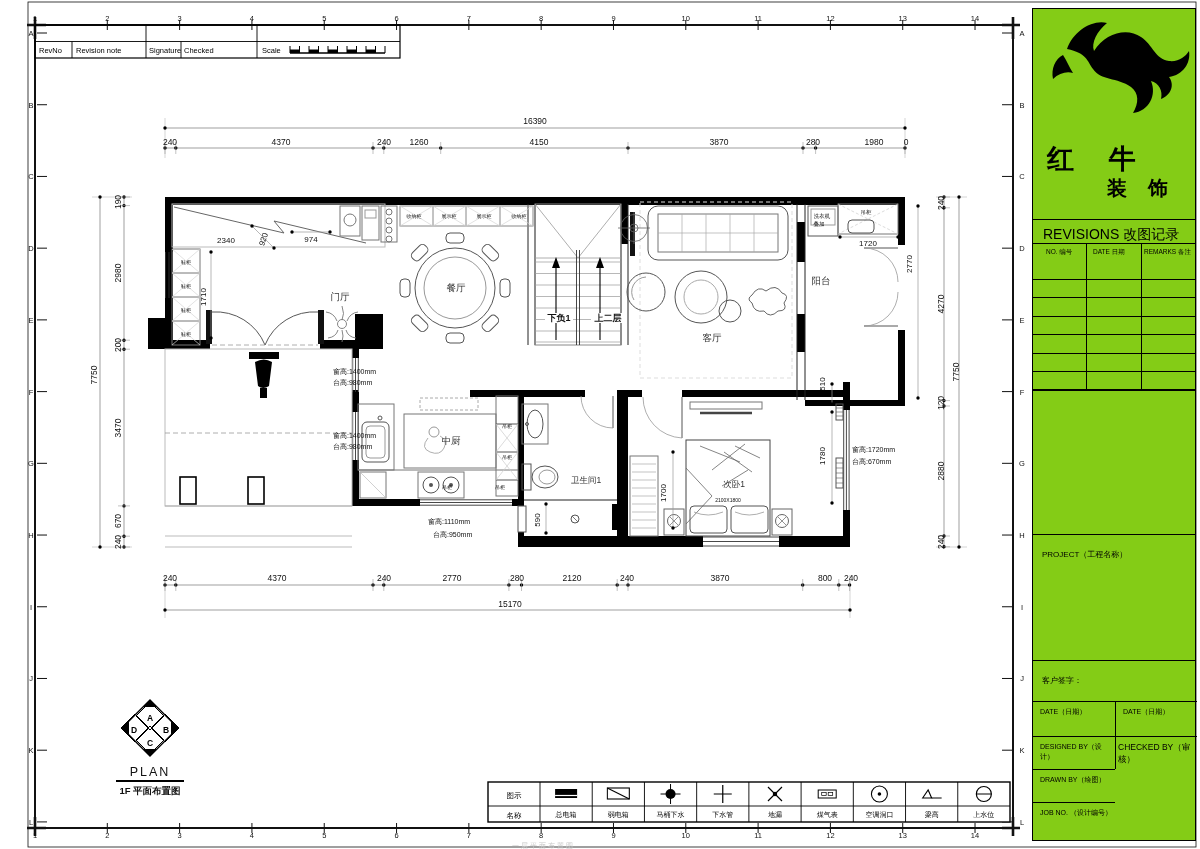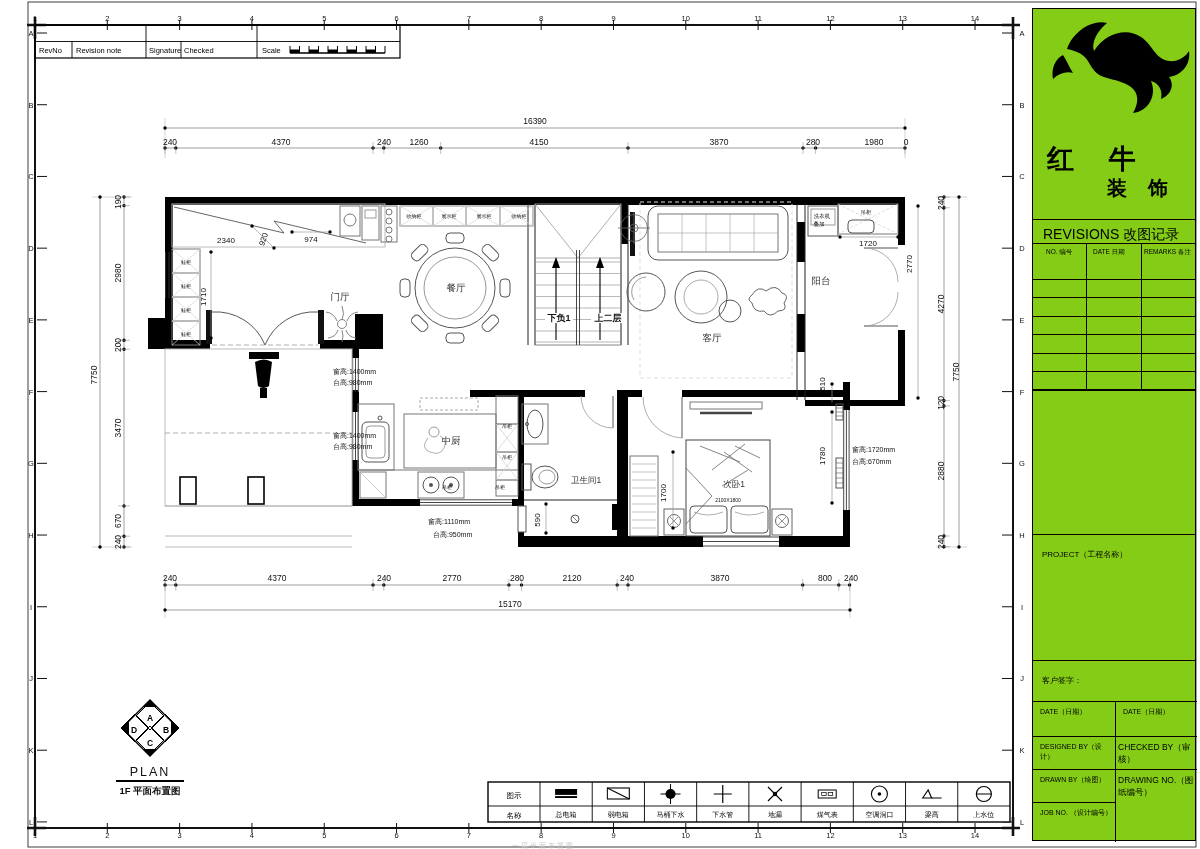--- a/index.html
+++ b/index.html
@@ -695,18 +695,17 @@
   <div class="rev-vline" style="left:53px"></div>
   <div class="rev-vline" style="left:108px"></div>
 
   <div class="abs tb-cell" style="top:525px;height:37px">PROJECT（工程名称）</div>
   <div class="abs tb-cell" style="top:651px;height:24px">客户签字：</div>
   <div class="abs tb-left" style="top:692px;height:35px">DATE（日期）</div>
   <div class="abs tb-right" style="top:692px;height:35px;font-size:7px;text-align:left;padding-left:7px">DATE（日期）</div>
   <div class="abs tb-left" style="top:727px;height:33px">DESIGNED BY（设计）</div>
   <div class="abs tb-right" style="top:727px;height:33px">CHECKED BY（审核）</div>
   <div class="abs tb-left" style="top:760px;height:33px">DRAWN BY（绘图）</div>
-  <div class="abs tb-right" style="top:760px;height:73px">DRAWING NO.（图纸编号）</div>
   <div class="abs tb-left" style="top:793px;height:40px">JOB NO. （设计编号）</div>
 </div>
 
 <div class="watermark">一层平面布置图</div>
 </div>
 
 </body></html>

